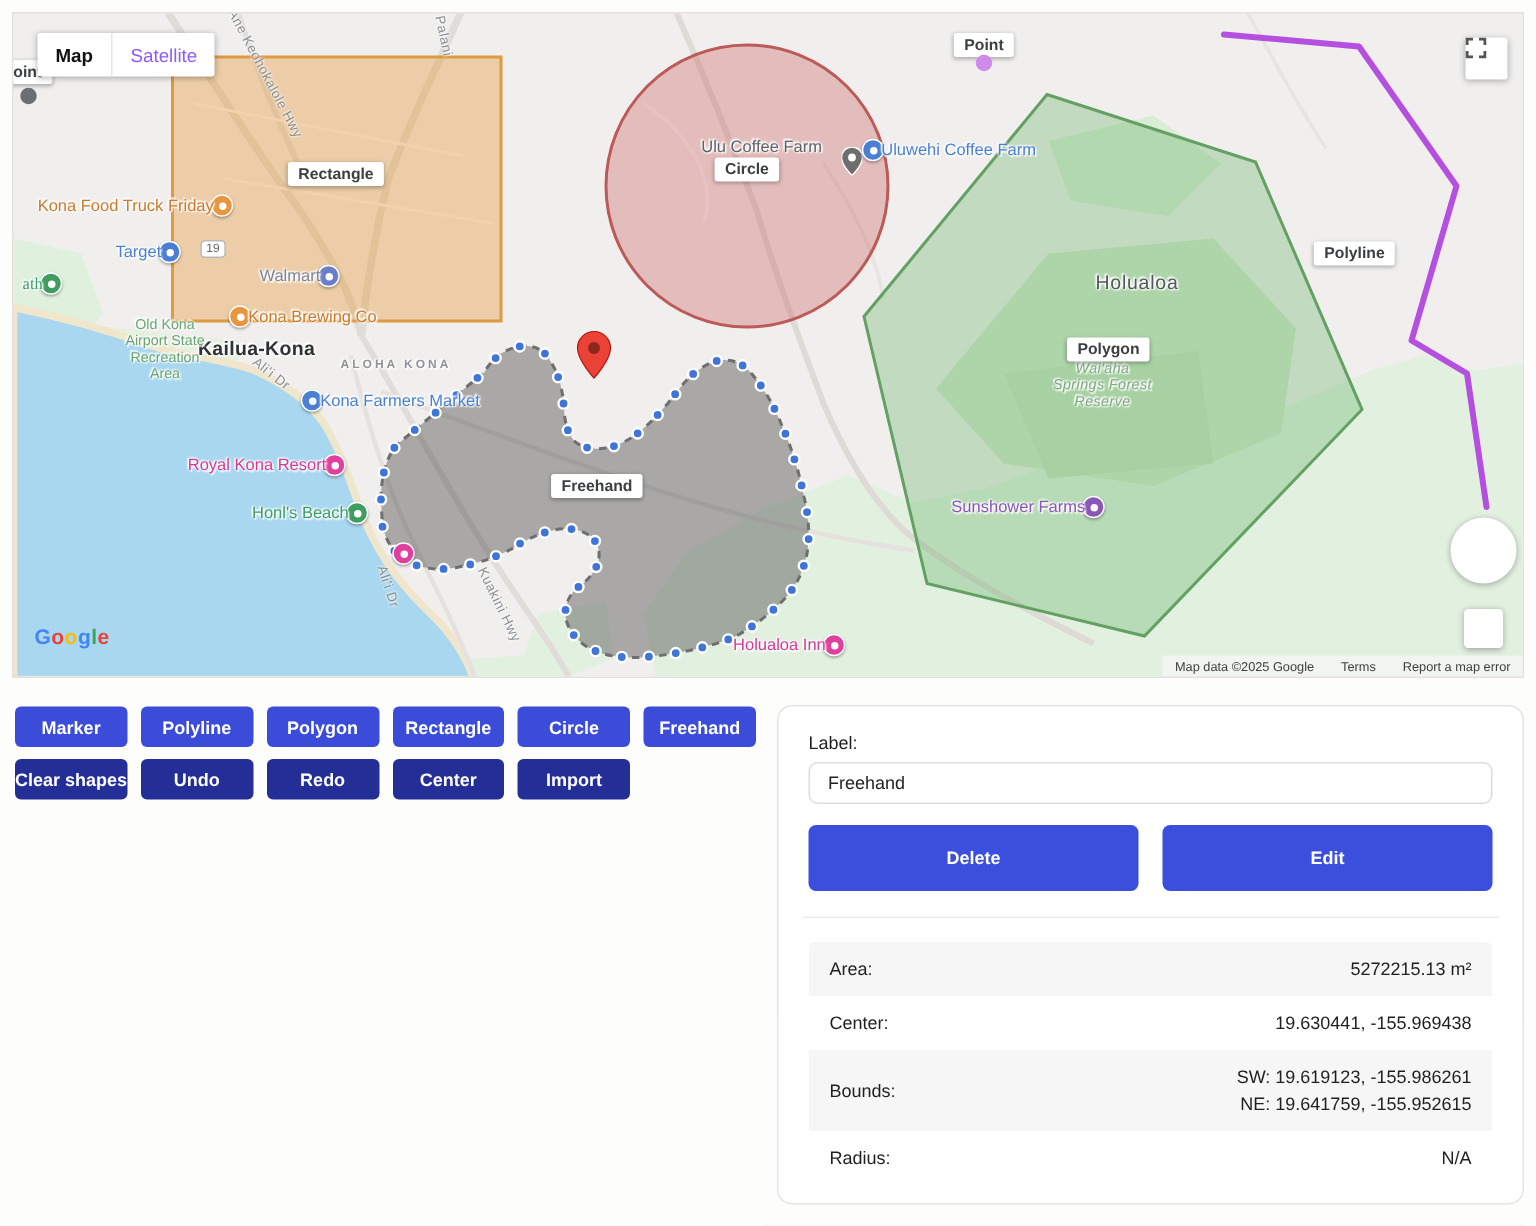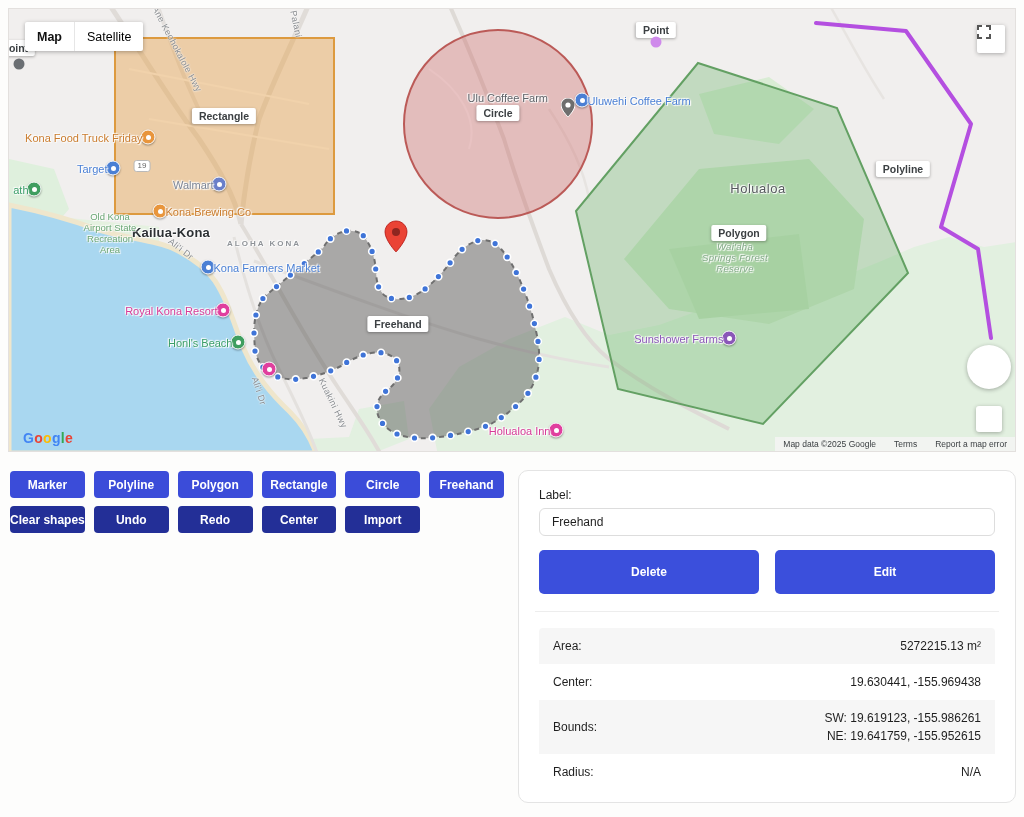--- a/index.html
+++ b/index.html
@@ -27,35 +27,35 @@
   .poi-text.right { left:13px; }
   .road-label { position:absolute; font-size:9px; color:#8a8d91; letter-spacing:.4px; white-space:nowrap;
     text-shadow:0 0 2px #fff,0 0 2px #fff; }
   .route-badge { position:absolute; transform:translate(-50%,-50%); background:#fff; border:1px solid #b9b9b9;
     border-radius:3px; font-size:8px; color:#666; padding:1px 3px; line-height:1; }
   .pt-dot { position:absolute; width:11px; height:11px; border-radius:50%; transform:translate(-50%,-50%); }
 
   
   .ms-control { position:absolute; left:16px; top:13px; height:29px; background:#fff; border-radius:2px;
     box-shadow:0 1px 4px rgba(0,0,0,.3); display:flex; align-items:stretch; z-index:30; }
-  .ms-btn { padding:0 12px; display:flex; align-items:center; font-size:12.5px; color:#000000; cursor:pointer; }
+  .ms-btn { padding:0 12px; display:flex; align-items:center; font-size:12.5px; color:#8b5cf6; cursor:pointer; }
   .ms-btn.active { font-weight:700; color:#111; }
   .ms-div { width:1px; background:#e6e6e6; }
   .fs-btn { position:absolute; right:10px; top:16px; width:28px; height:28px; background:#fff; border-radius:2px;
     box-shadow:0 1px 4px rgba(0,0,0,.3); display:flex; align-items:center; justify-content:center; z-index:30; }
   .pan-ctl { position:absolute; left:958px; top:336px; width:44px; height:44px; border-radius:50%;
     background:#fff; box-shadow:0 1px 4px rgba(0,0,0,.3); z-index:30; }
   .pan-ctl span { position:absolute; width:0; height:0; border:4px solid transparent; }
   .pan-up    { left:18px; top:7px;  border-bottom-color:#666; border-top:none; }
   .pan-down  { left:18px; bottom:7px; border-top-color:#666; border-bottom:none; }
   .pan-left  { left:7px;  top:18px; border-right-color:#666; border-left:none; }
   .pan-right { right:7px; top:18px; border-left-color:#666; border-right:none; }
   .sq-ctl { position:absolute; left:967px; top:397px; width:26px; height:26px; background:#fff; border-radius:3px;
     box-shadow:0 1px 4px rgba(0,0,0,.3); z-index:30; }
-  .glogo { position:absolute; left:14px; bottom:5px; font-size:14px; font-weight:600; letter-spacing:.3px; z-index:30; }
+  .glogo { position:absolute; left:14px; bottom:19px; font-size:14px; font-weight:600; letter-spacing:.3px; z-index:30; }
   .attrib { position:absolute; right:0; bottom:0; height:14px; display:flex; align-items:center; gap:18px;
     padding:0 8px; background:rgba(245,245,243,.85); font-size:8.5px; color:#3c4043; z-index:30; }
 
   
   .toolbar { position:absolute; left:10px; top:471px; width:494px; display:grid;
     grid-template-columns:repeat(6,1fr); gap:8px 9px; }
   .tb-btn { height:27px; border:none; border-radius:4px; color:#fff; font-size:12px; font-weight:600;
     font-family:inherit; cursor:pointer; }
 
   
@@ -220,21 +220,21 @@
         <div class="poi" style="left: 720px; top: 329px;">
           <div class="poi-icon" style="background: rgb(138, 86, 184);"></div>
           <div class="poi-text left" style="color: rgb(138, 86, 184);">Sunshower Farms</div>
         </div>
         <div class="poi" style="left: 547px; top: 421px;">
           <div class="poi-icon" style="background: rgb(224, 63, 158);"></div>
           <div class="poi-text left" style="color: rgb(214, 58, 150);">Holualoa Inn</div>
         </div>
         <div class="poi" style="left: 25px; top: 180px;">
           <div class="poi-icon" style="background: rgb(63, 158, 95);"></div>
-          <div class="poi-text left" style="color: rgb(58, 158, 104);">ath</div>
+          <div class="poi-text left" style="color: rgb(58, 158, 104); font-family: Liberation Serif, serif;">ath</div>
         </div>
       </div>
     <div id="label-layer">
         <div class="maplabel" style="left: 162px; top: 223px; font-size: 13px; color: rgb(45, 49, 52); font-weight: 700; letter-spacing: 0.2px; text-align: center;">Kailua-Kona</div>
         <div class="maplabel" style="left: 255px; top: 234px; font-size: 8px; color: rgb(143, 147, 152); font-weight: 600; letter-spacing: 2px; text-align: center;">ALOHA KONA</div>
         <div class="maplabel" style="left: 749px; top: 179px; font-size: 13px; color: rgb(84, 88, 92); font-weight: 400; letter-spacing: 0.5px; text-align: center;">Holualoa</div>
         <div class="maplabel" style="left: 65px; top: 224px; font-size: 9.5px; color: rgb(105, 165, 115); font-weight: 400; letter-spacing: 0px; text-align: center; margin-left: 36px;">Old Kona
 Airport State
 Recreation
 Area</div>

